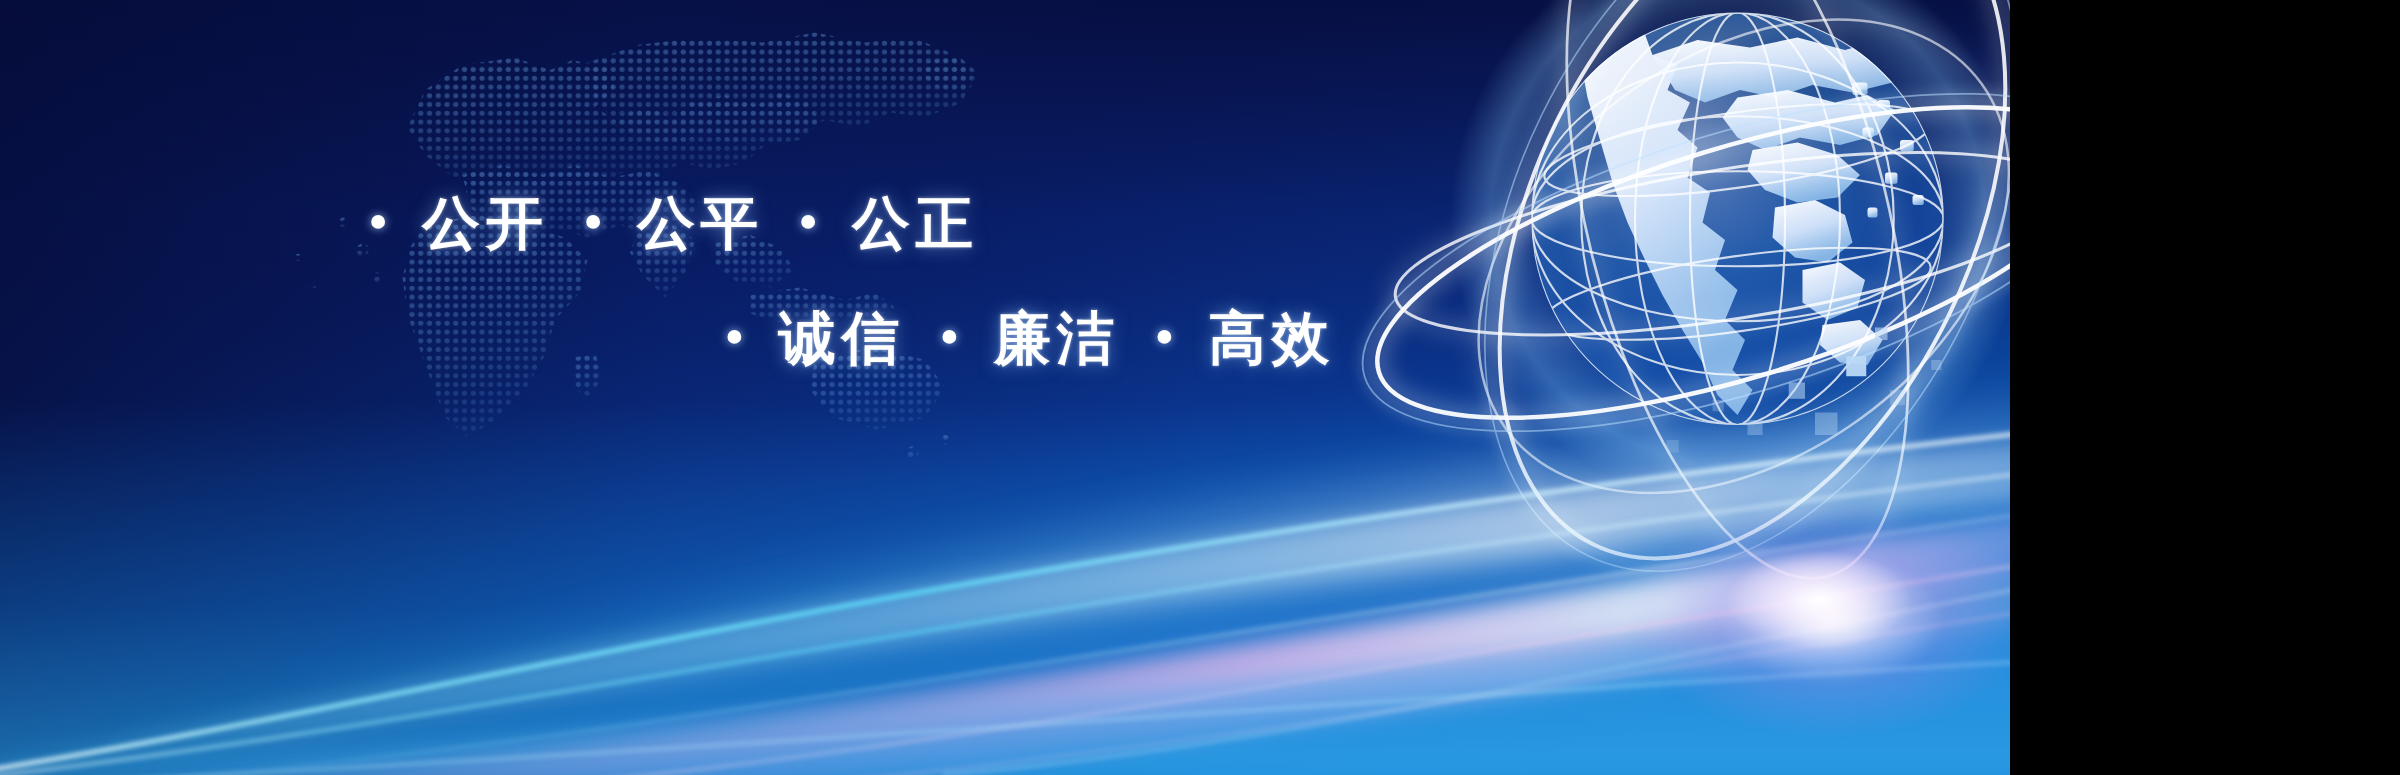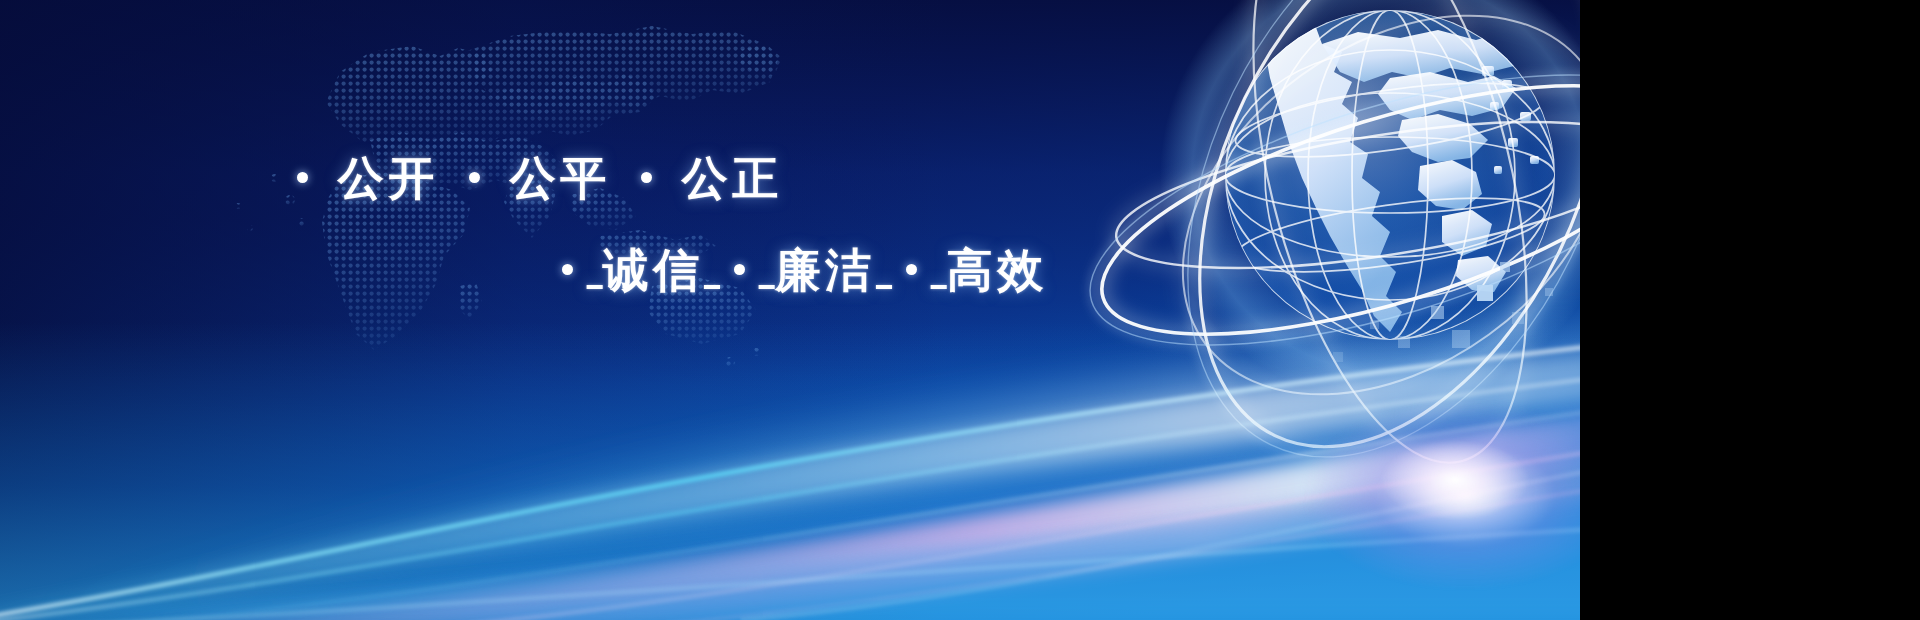--- a/index.html
+++ b/index.html
@@ -2,20 +2,21 @@
 <html><head>
 <meta charset="utf-8">
 <style>
   html,body{margin:0;padding:0;background:#000;}
   #stage{
     position:relative;
     width:1580px;height:620px;
     overflow:hidden;
     font-family:"Liberation Serif","DejaVu Serif",serif;
     background:#0a2a7a;
+    padding-left:28px;
   }
 
   
   .bg-base{
     position:absolute;inset:0;
     background:
       radial-gradient(150% 120% at 10% -10%, #0a1550 0%, #0a2170 38%, #0b3a96 62%, #0d5cba 82%, #1678d4 100%);
   }
   .bg-topdark{
     position:absolute;left:0;top:0;width:100%;height:62%;
@@ -64,21 +65,21 @@
   
   .slogan{
     position:absolute;
     color:#ffffff;
     white-space:nowrap;
     font-weight:700;
     letter-spacing:.10em;
     text-shadow:0 0 14px rgba(150,200,255,0.55), 0 0 3px rgba(255,255,255,0.5);
   }
   .line1{left:283px;top:148px;font-size:46px;}
-  .line2{left:548px;top:240px;font-size:46px;text-decoration:underline;}
+  .line2{left:568px;top:240px;font-size:46px;}
   .slogan .dot{
     display:inline-block;
     vertical-align:middle;
     width:11px;height:11px;border-radius:50%;
     background:#ffffff;
     margin:0 .30em;
     position:relative;top:-2px;
     box-shadow:0 0 8px rgba(180,215,255,.8);
   }
   .slogan .cjk{display:inline-block;vertical-align:middle;}

